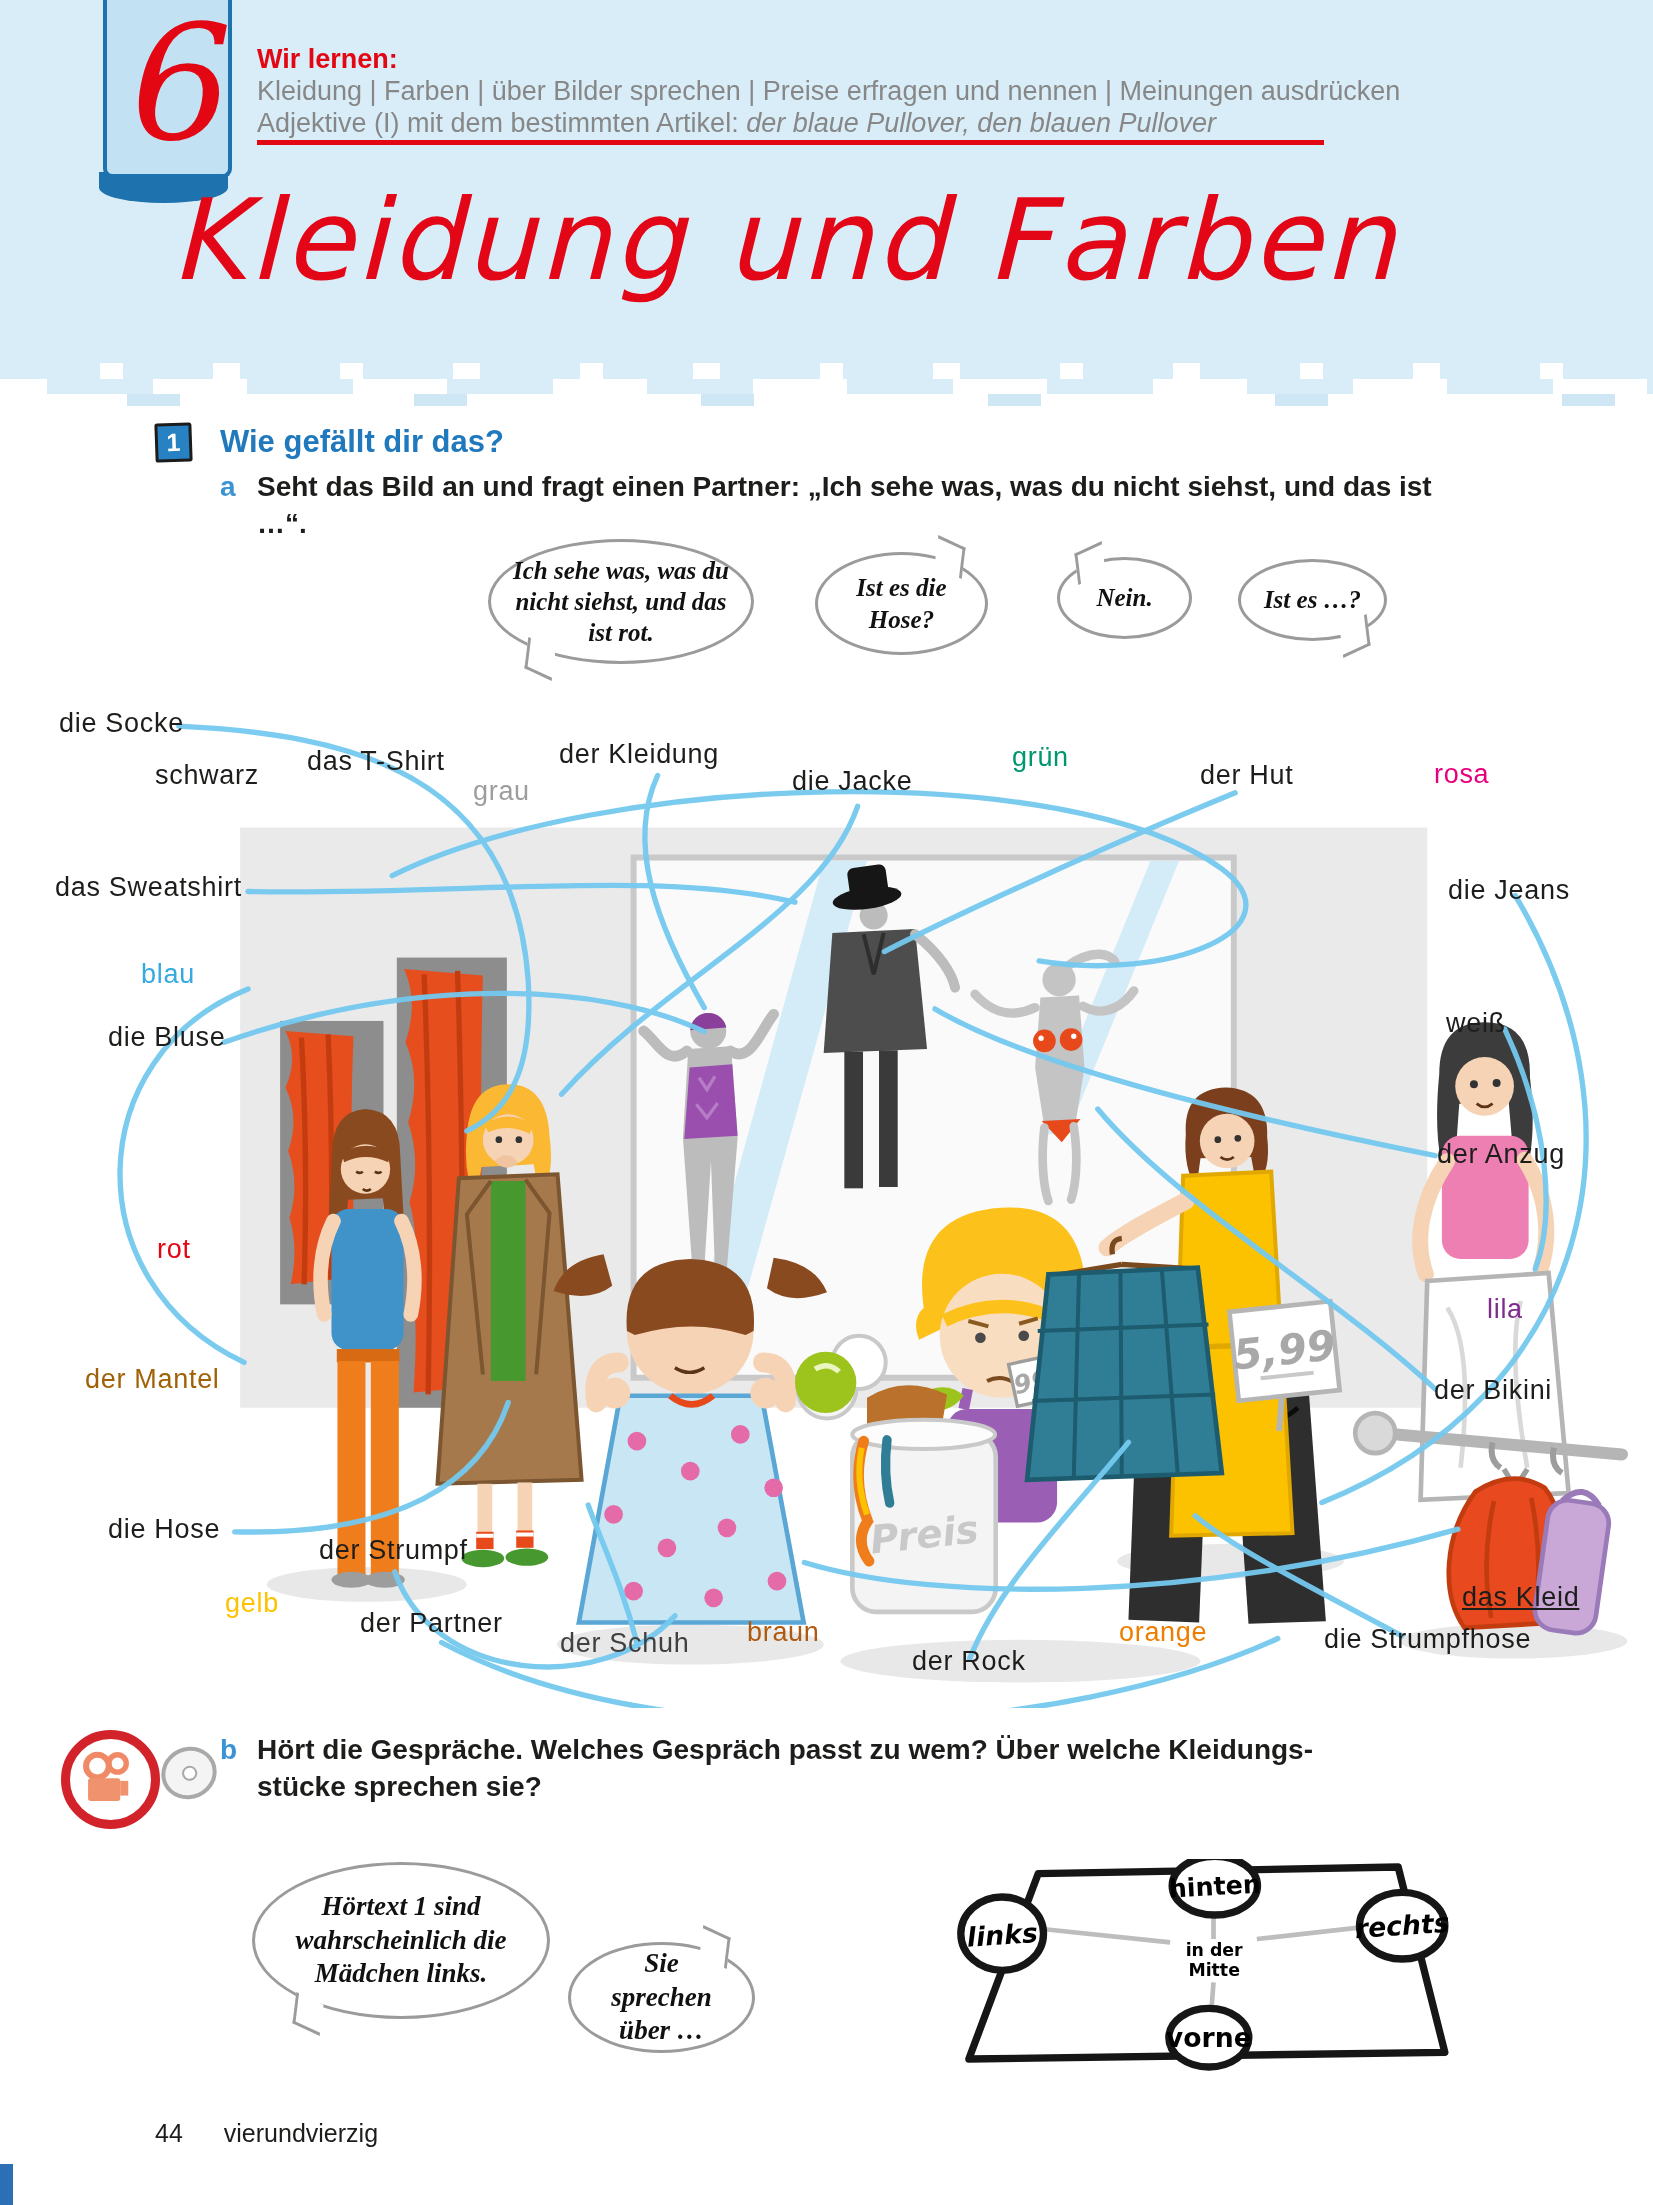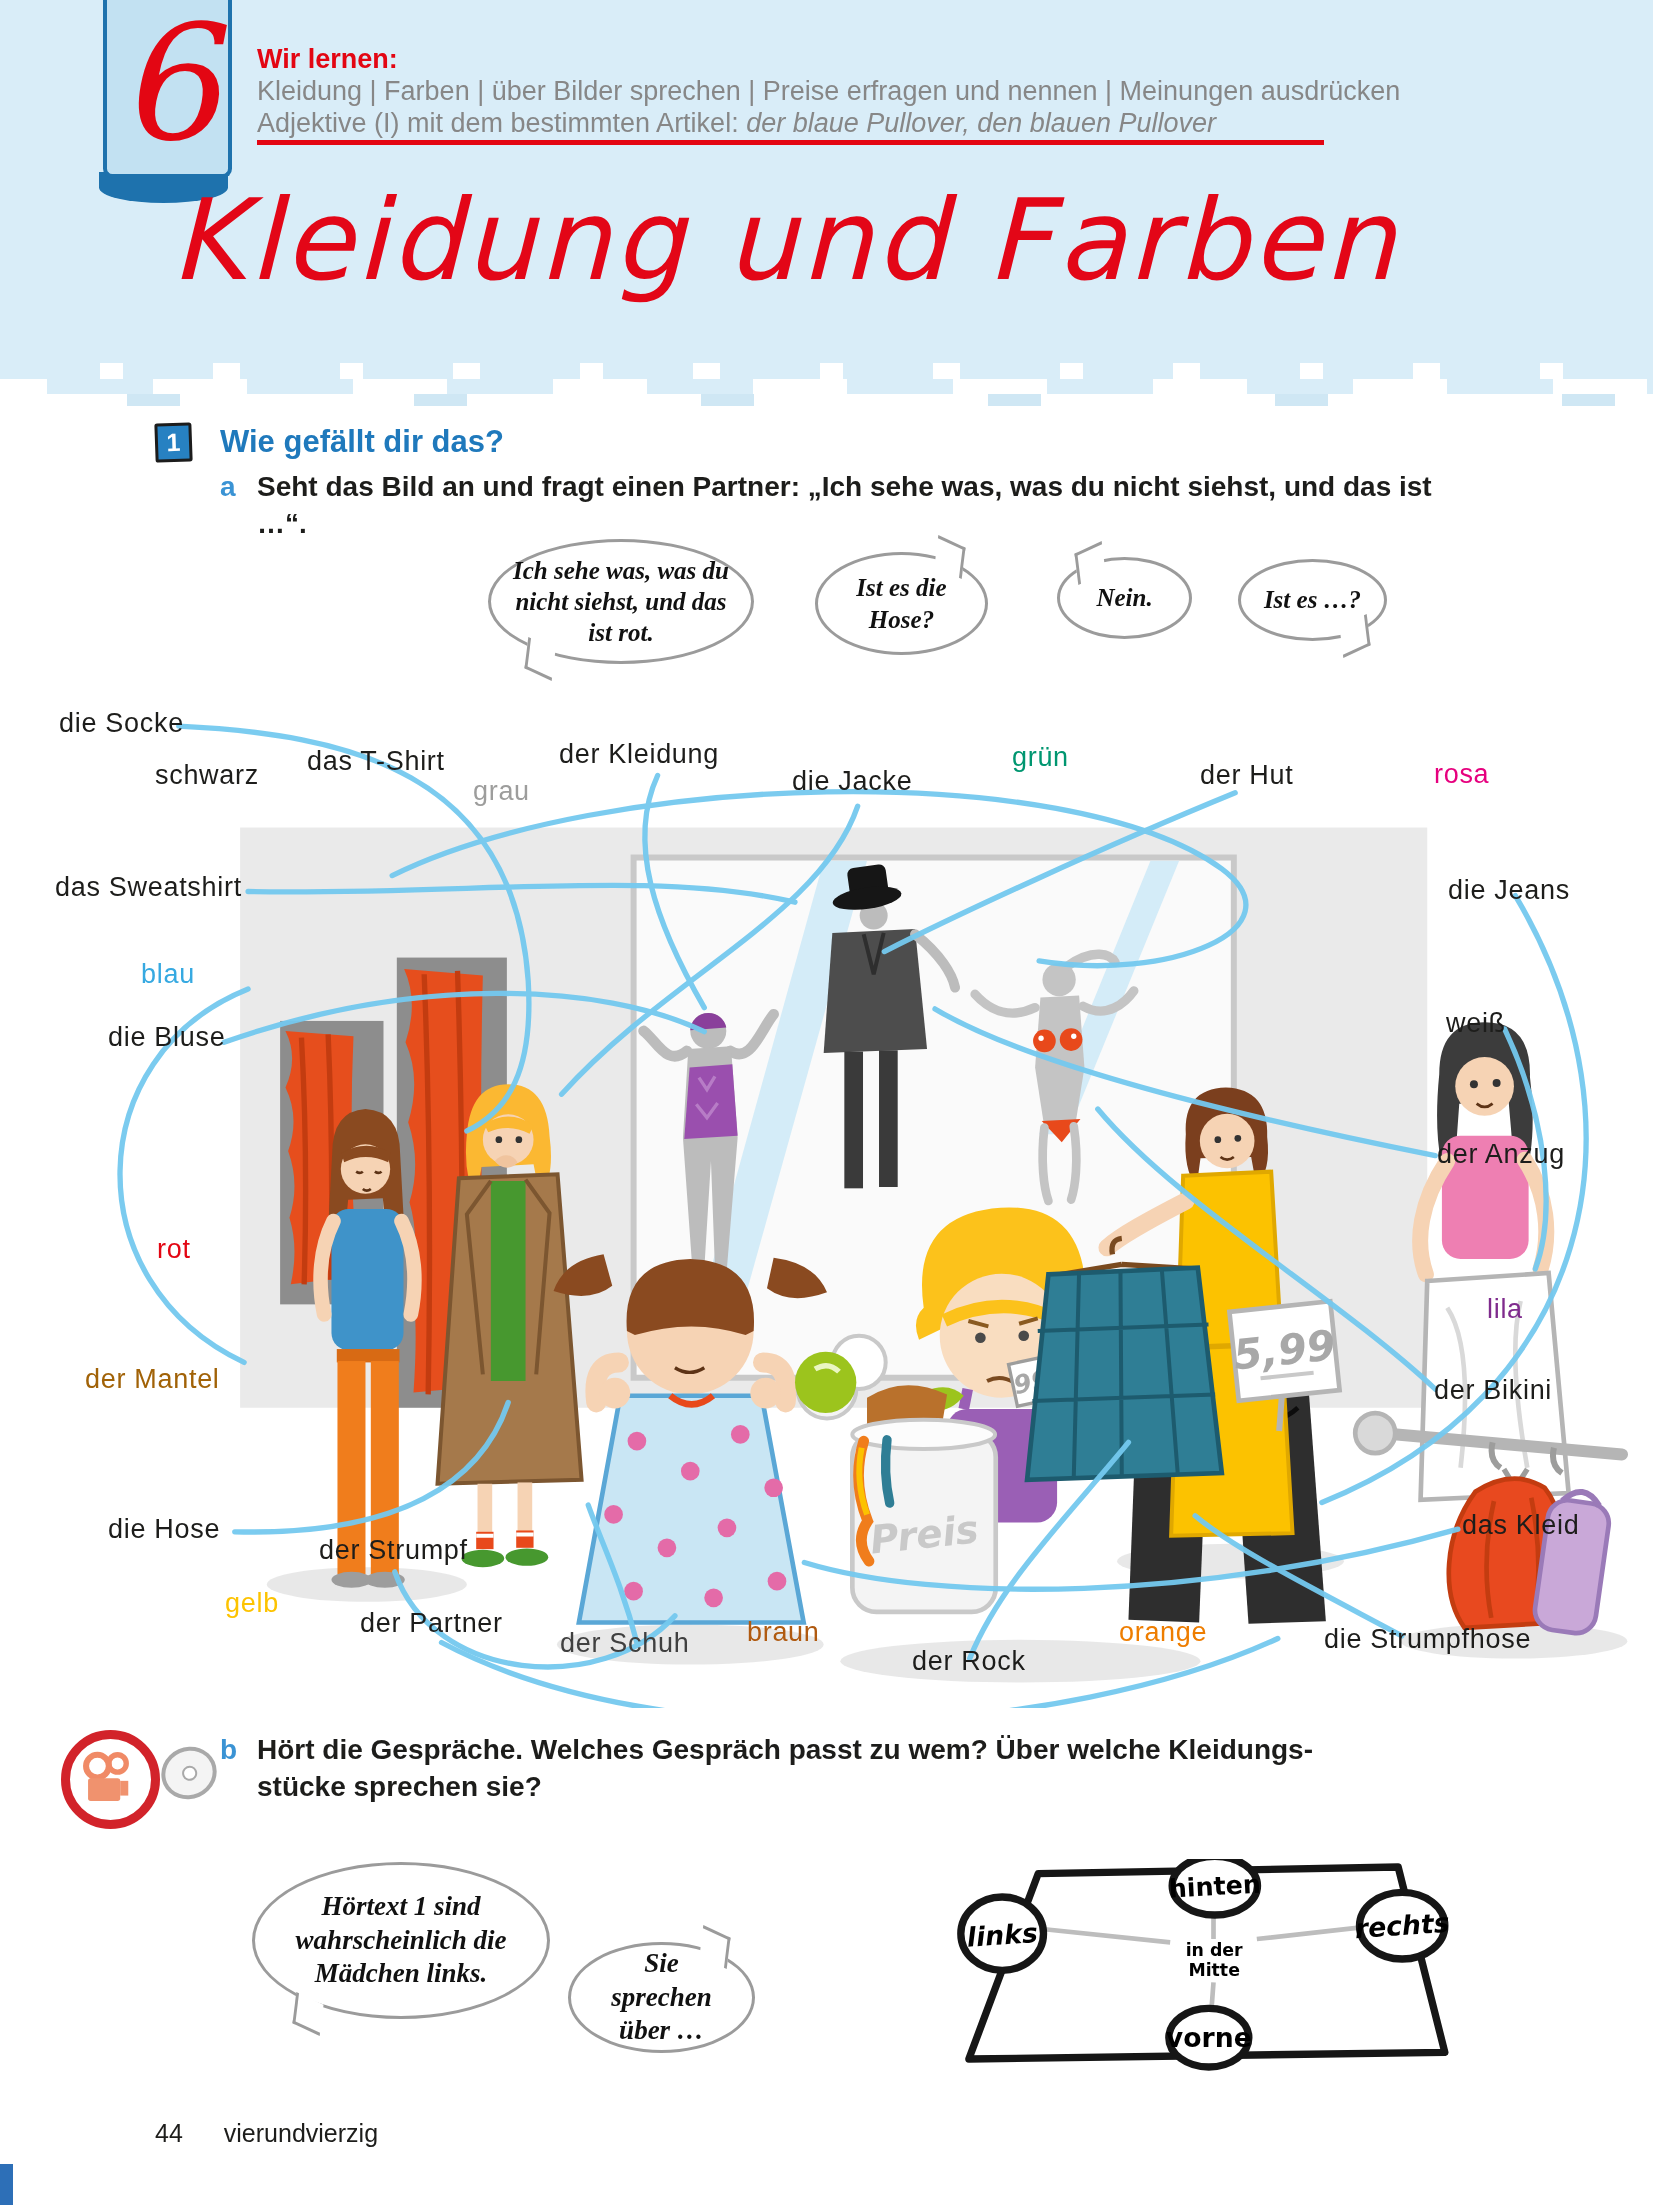--- a/index.html
+++ b/index.html
@@ -138,21 +138,21 @@
   <span class="vlabel" style="left: 108px; top: 1022px; color: rgb(29, 29, 27);">die Bluse</span>
   <span class="vlabel" style="left: 1448px; top: 875px; color: rgb(29, 29, 27);">die Jeans</span>
   <span class="vlabel" style="left: 1446px; top: 1008px; color: rgb(29, 29, 27);">weiß</span>
   <span class="vlabel" style="left: 157px; top: 1234px; color: rgb(227, 6, 19);">rot</span>
   <span class="vlabel" style="left: 1437px; top: 1139px; color: rgb(29, 29, 27);">der Anzug</span>
   <span class="vlabel" style="left: 85px; top: 1364px; color: #a16207;">der Mantel</span>
   <span class="vlabel" style="left: 1487px; top: 1294px; color: rgb(127, 43, 141);">lila</span>
   <span class="vlabel" style="left: 1434px; top: 1375px; color: rgb(29, 29, 27);">der Bikini</span>
   <span class="vlabel" style="left: 108px; top: 1514px; color: rgb(29, 29, 27);">die Hose</span>
   <span class="vlabel" style="left: 319px; top: 1535px; color: rgb(29, 29, 27);">der Strumpf</span>
-  <span class="vlabel" style="left: 1462px; top: 1510px; color: rgb(29, 29, 27);">das Kleid</span>
+  <span class="vlabel" style="left: 1462px; top: 1582px; color: rgb(29, 29, 27); text-decoration: underline;">das Kleid</span>
   <span class="vlabel" style="left: 225px; top: 1588px; color: rgb(253, 195, 0);">gelb</span>
   <span class="vlabel" style="left: 360px; top: 1608px; color: rgb(29, 29, 27);">der Partner</span>
   <span class="vlabel" style="left: 560px; top: 1628px; color: #404040;">der Schuh</span>
   <span class="vlabel" style="left: 747px; top: 1617px; color: rgb(176, 90, 16);">braun</span>
   <span class="vlabel" style="left: 912px; top: 1646px; color: rgb(29, 29, 27);">der Rock</span>
   <span class="vlabel" style="left: 1119px; top: 1617px; color: rgb(238, 125, 0);">orange</span>
   <span class="vlabel" style="left: 1324px; top: 1624px; color: rgb(29, 29, 27);">die Strumpfhose</span>
 
   <svg class="scene" viewBox="0 0 2480 1520">
 

